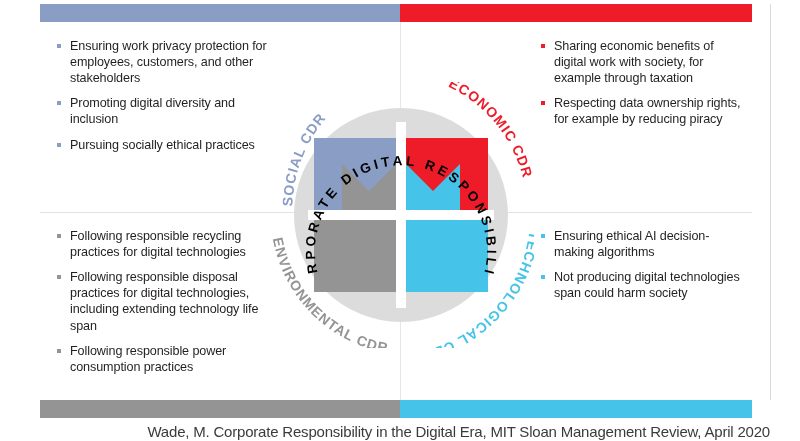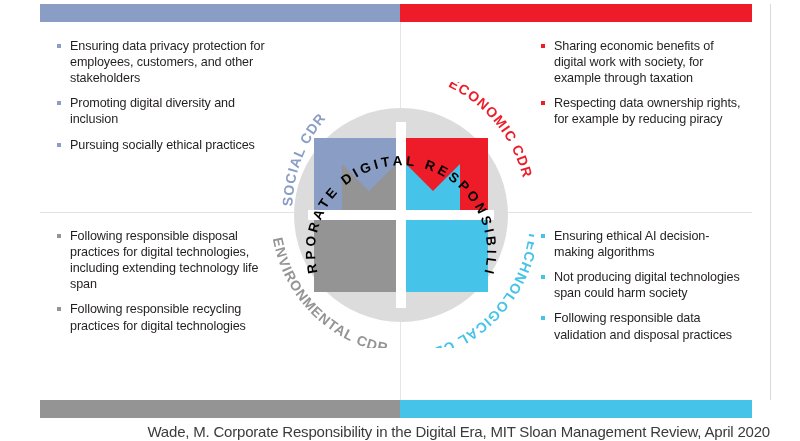--- a/index.html
+++ b/index.html
@@ -117,45 +117,45 @@
 <div class="bar" id="bar-top-right"></div>
 <div class="bar" id="bar-bottom-left"></div>
 <div class="bar" id="bar-bottom-right"></div>
 
 <div class="divider-h"></div>
 <div class="divider-v"></div>
 <div class="edge-v"></div>
 
 <div class="panel" id="panel-social">
   <ul class="bullet-list">
-    <li class="bullet-item">Ensuring data privacy protection for employees, customers, and other stakeholders</li>
+    <li class="bullet-item">Ensuring work privacy protection for employees, customers, and other stakeholders</li>
     <li class="bullet-item">Promoting digital diversity and inclusion</li>
     <li class="bullet-item">Pursuing socially ethical practices</li>
   </ul>
 </div>
 
 <div class="panel" id="panel-economic">
   <ul class="bullet-list">
     <li class="bullet-item">Sharing economic benefits of digital work with society, for example through taxation</li>
     <li class="bullet-item">Respecting data ownership rights, for example by reducing piracy</li>
   </ul>
 </div>
 
 <div class="panel" id="panel-environmental">
   <ul class="bullet-list">
+    <li class="bullet-item">Following responsible recycling practices for digital technologies</li>
     <li class="bullet-item">Following responsible disposal practices for digital technologies, including extending technology life span</li>
-    <li class="bullet-item">Following responsible recycling practices for digital technologies</li>
+    <li class="bullet-item">Following responsible power consumption practices</li>
   </ul>
 </div>
 
 <div class="panel" id="panel-technological">
   <ul class="bullet-list">
     <li class="bullet-item">Ensuring ethical AI decision-making algorithms</li>
     <li class="bullet-item">Not producing digital technologies span could harm society</li>
-    <li class="bullet-item">Following responsible data validation and disposal practices</li>
   </ul>
 </div>
 
 <svg id="cdr-diagram" viewBox="0 0 266 266">
   <defs>
 
     <path id="ringPath" d="M 51.2 195.8 A 86 86 0 1 1 214.8 195.8" fill="none"></path>
 
     <path id="arcSocial" d="M 31.0 170.0 A 140 140 0 0 1 94.0 6.5" fill="none"></path>
     <path id="arcEconomic" d="M 158.0 -4.0 A 140 140 0 0 1 259.0 120.0" fill="none"></path>

